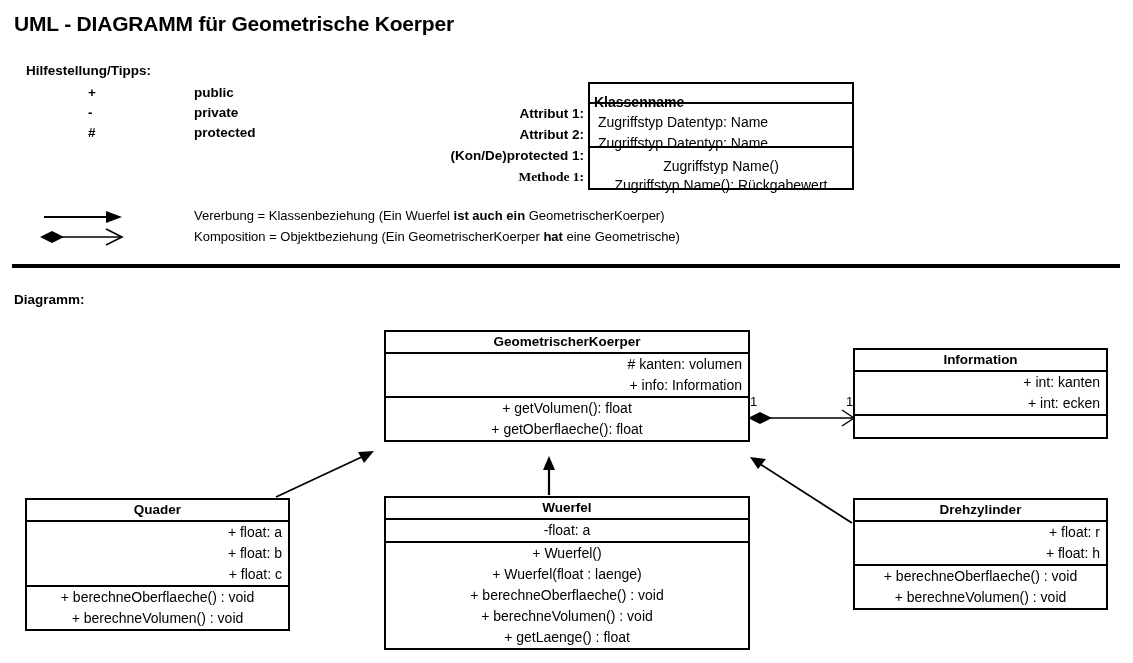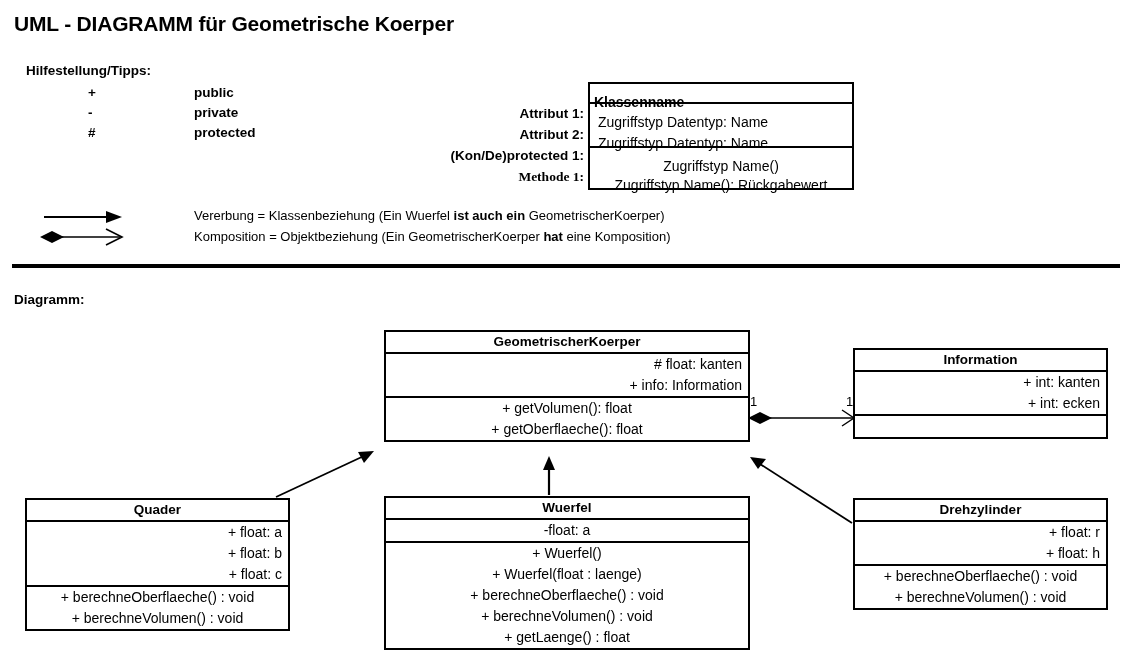--- a/index.html
+++ b/index.html
@@ -197,21 +197,21 @@
       <polygon points="6,33 18,27 30,33 18,39" fill="#000"></polygon>
       <line x1="18" y1="33" x2="86" y2="33" stroke="#000" stroke-width="1.6"></line>
       <polyline points="72,25 88,33 72,41" fill="none" stroke="#000" stroke-width="1.6"></polyline>
     </g>
   </svg>
 
   <div class="rel-text" style="left:194px; top:208px;">
     <span>Vererbung = Klassenbeziehung (Ein Wuerfel </span><b>ist auch ein</b><span> GeometrischerKoerper)</span>
   </div>
   <div class="rel-text" style="left:194px; top:229px;">
-    <span>Komposition = Objektbeziehung (Ein GeometrischerKoerper </span><b>hat</b><span> eine Komposition)</span>
+    <span>Komposition = Objektbeziehung (Ein GeometrischerKoerper </span><b>hat</b><span> eine Geometrische)</span>
   </div>
 
   <div class="divider"></div>
 
   <div class="section-label" style="left:14px; top:292px;">Diagramm:</div>
 
   <svg id="connectors">
 
     <g>
       <line x1="276" y1="497" x2="366" y2="455" stroke="#000" stroke-width="1.8"></line>
@@ -234,21 +234,21 @@
       <polyline points="842,410 854,418 842,426" fill="none" stroke="#000" stroke-width="1.4"></polyline>
     </g>
   </svg>
 
   <div class="mult" style="left:750px; top:394px;">1</div>
   <div class="mult" style="left:846px; top:394px;">1</div>
 
   <div class="uml" style="left:384px; top:330px; width:366px;">
     <div class="cname">GeometrischerKoerper</div>
     <div class="compartment">
-      <div class="line right"># float:  kanten</div>
+      <div class="line right"># kanten:  volumen</div>
       <div class="line right">+ info:  Information</div>
     </div>
     <div class="compartment">
       <div class="line center">+ getVolumen(): float</div>
       <div class="line center">+ getOberflaeche(): float</div>
     </div>
   </div>
 
   <div class="uml" style="left:853px; top:348px; width:255px;">
     <div class="cname">Information</div>

